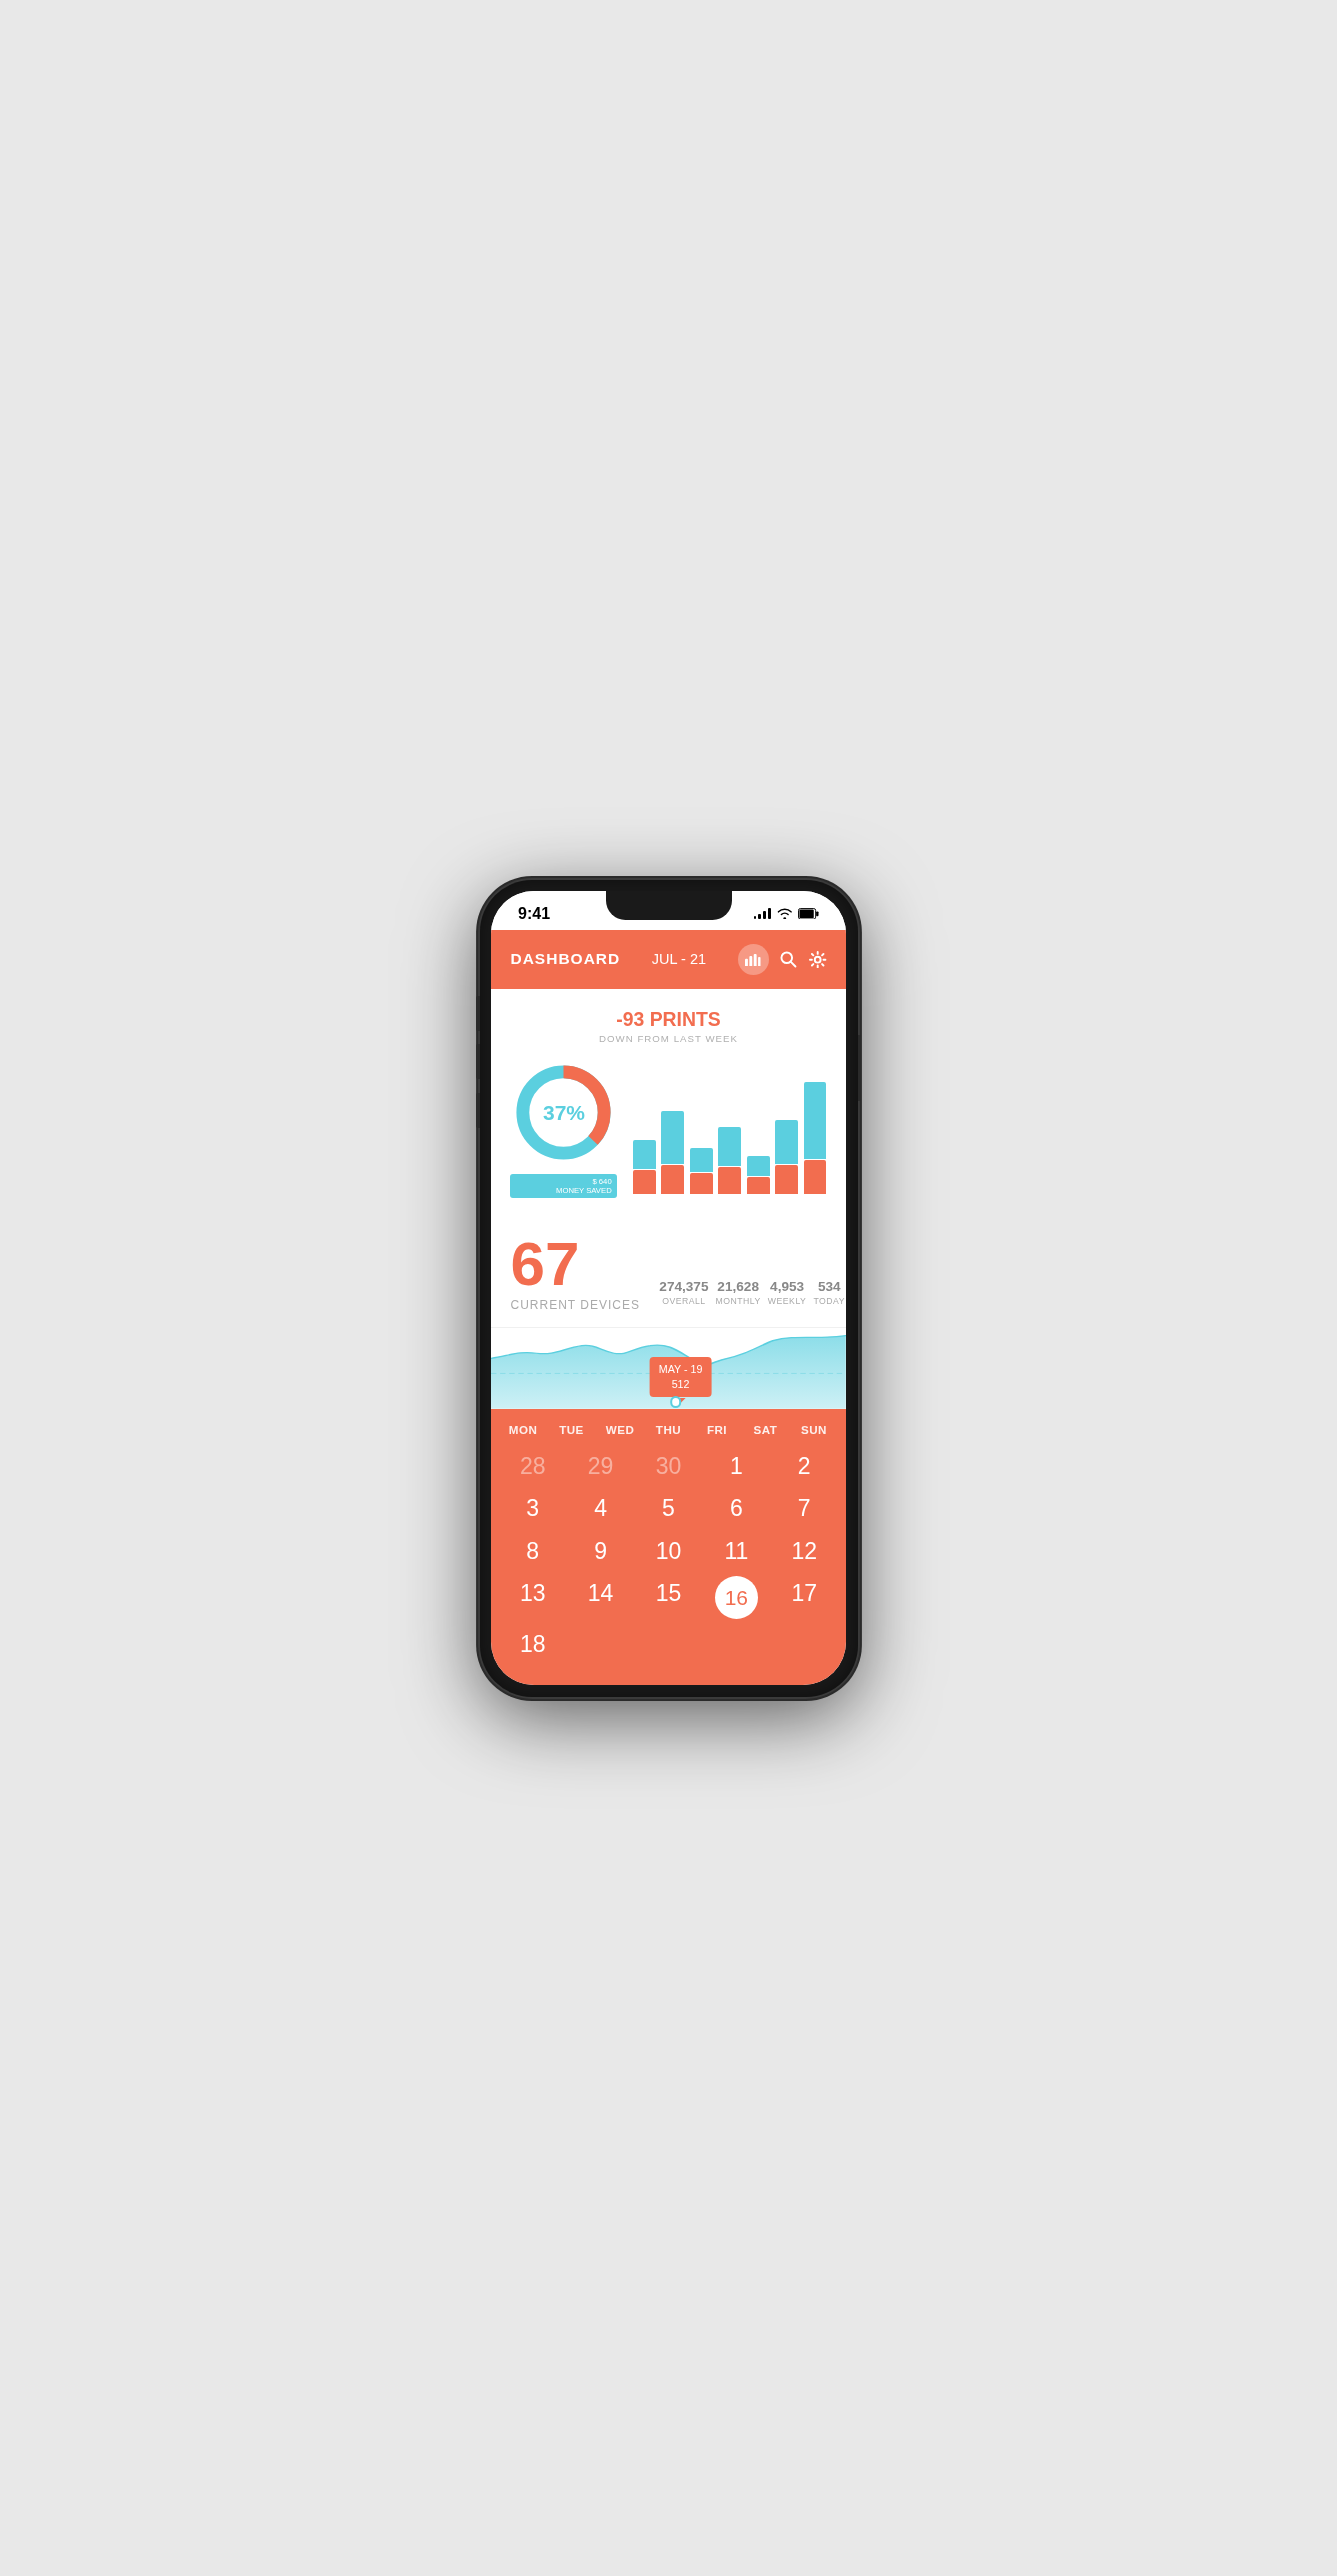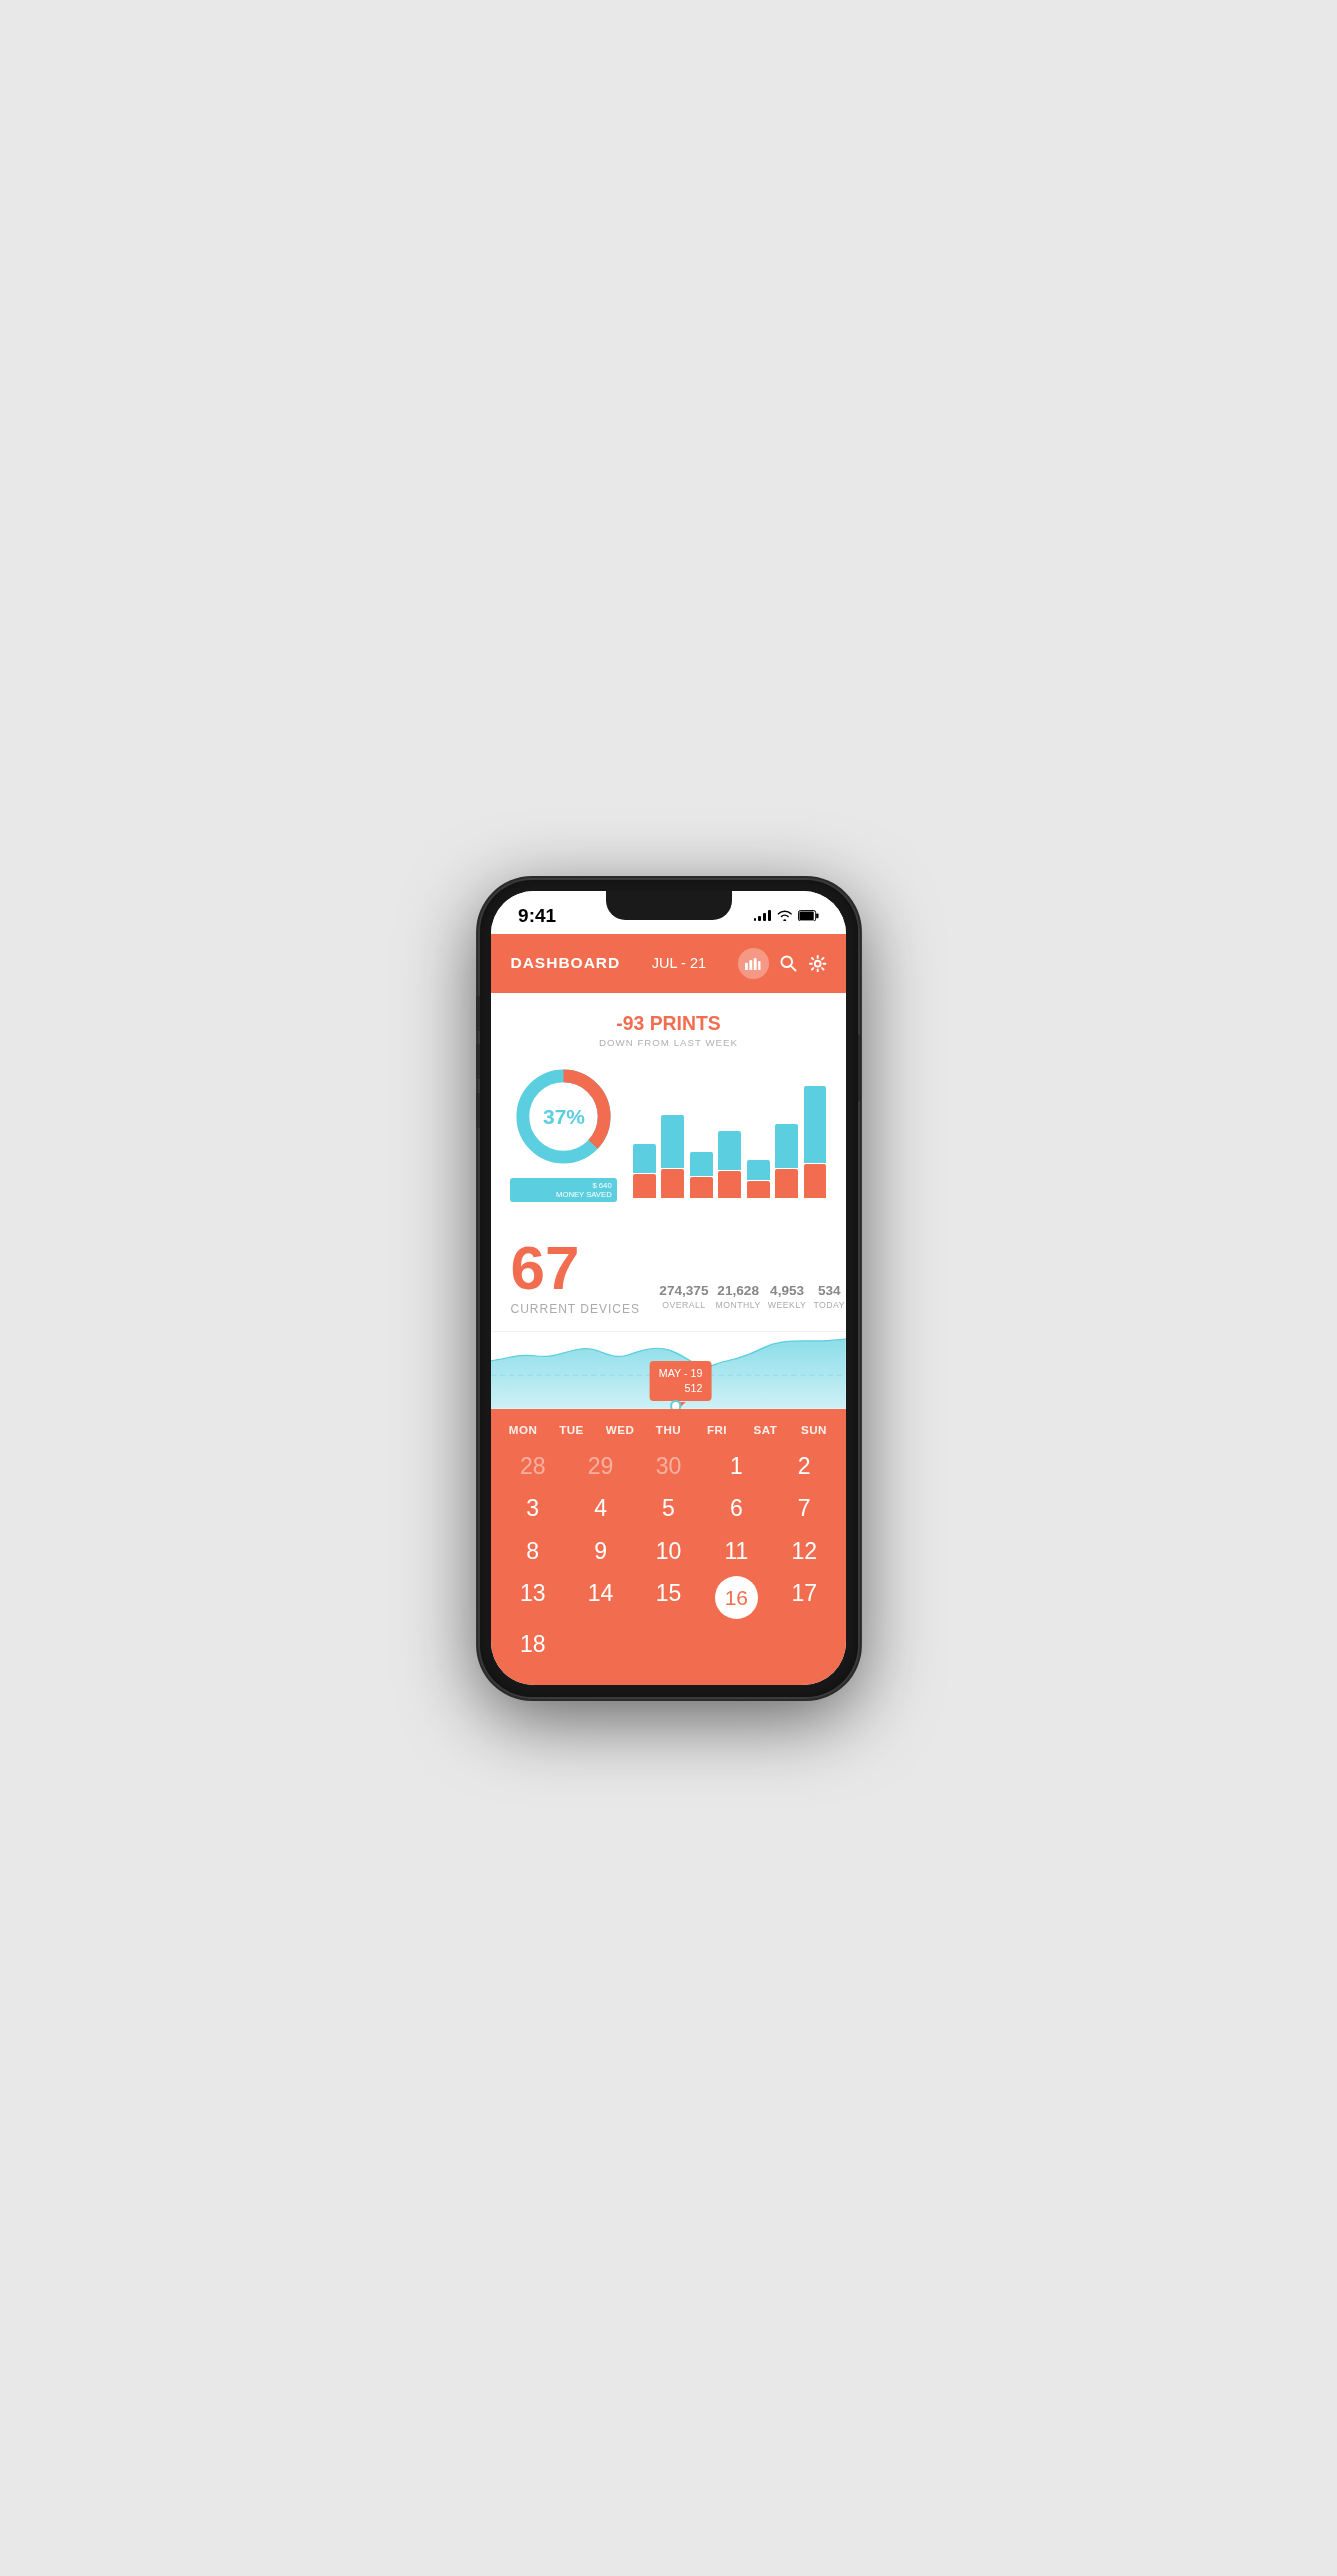--- a/index.html
+++ b/index.html
@@ -75,21 +75,21 @@
       top: 0;
       left: 50%;
       transform: translateX(-50%);
       width: 126px;
       height: 29px;
       background: #1a1a1a;
       border-radius: 0 0 19.4px 19.4px;
     }
 
     .status-time {
-      font-size: 19px;
+      font-size: 16px;
       font-weight: 600;
       color: #000;
     }
 
     .status-icons {
       display: flex;
       align-items: center;
       gap: 5.8px;
     }
 
@@ -320,21 +320,21 @@
     .tooltip-box {
       position: absolute;
       top: 29px;
       left: 50%;
       transform: translateX(-19.4px);
       background: #f26d4f;
       color: white;
       font-size: 10.7px;
       padding: 4.8px 9.7px;
       border-radius: 3.9px;
-      text-align: right;
+      text-align: center;
       line-height: 1.4;
     }
 
     .tooltip-box::after {
       content: '';
       position: absolute;
       bottom: -5.8px;
       left: 50%;
       transform: translateX(-50%);
       border: 5.8px solid transparent;

